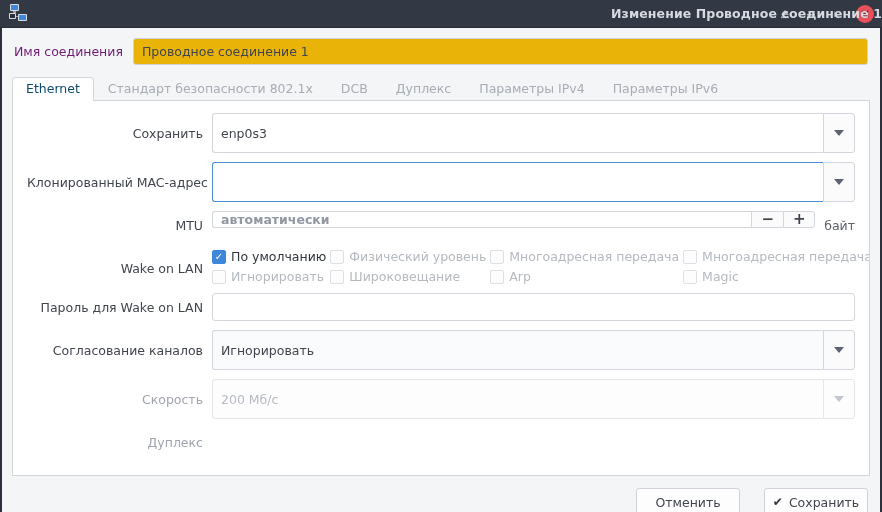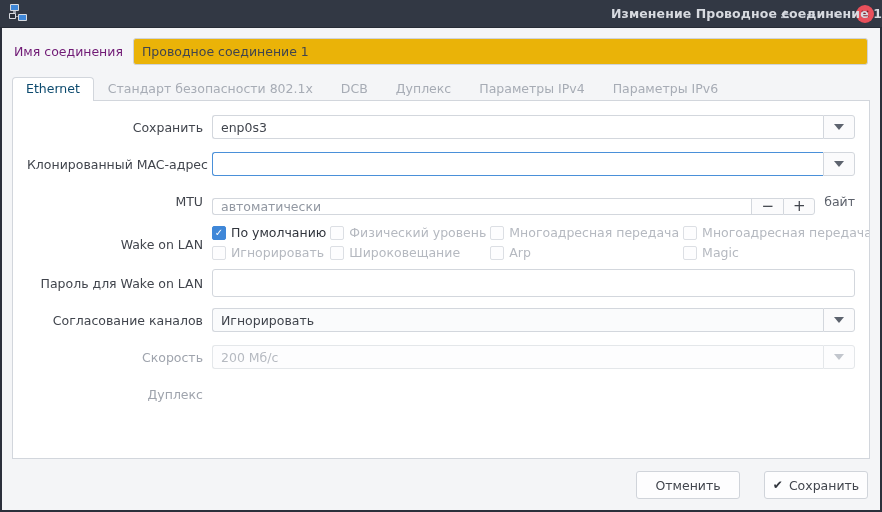--- a/index.html
+++ b/index.html
@@ -165,21 +165,21 @@
     padding: 0 8px;
     font-family: inherit;
     outline: none;
   }
 
   
   .combo {
     flex: 1;
     display: flex;
     align-items: stretch;
-    height: 24px;
+    height: 40px;
   }
   .combo .cbox {
     flex: 1;
     border: 1px solid #d3d7dd;
     border-radius: 3px 0 0 3px;
     border-right: none;
     background: #ffffff;
     font-size: 12.5px;
     color: #41454d;
     padding: 0 8px;
@@ -200,21 +200,21 @@
   .combo.disabled .arrow-btn { border-color: #e4e7ea; background: #fdfdfe; }
   .caret {
     width: 0; height: 0;
     border-left: 5px solid transparent;
     border-right: 5px solid transparent;
     border-top: 6px solid #5d636e;
   }
   .combo.disabled .caret { border-top-color: #c2c6cd; }
 
   
-  .spin-wrap { flex: 1; display: flex; align-items: flex-end; height: 28px; }
+  .spin-wrap { flex: 1; display: flex; align-items: flex-start; height: 28px; font-weight: bold; }
   .spin-wrap .sbox {
     flex: 1;
     border: 1px solid #d3d7dd;
     border-radius: 3px 0 0 3px;
     border-right: none;
     background: #ffffff;
     font-size: 12.5px;
     color: #9298a2;
     padding: 0 8px;
     display: flex; align-items: center;

